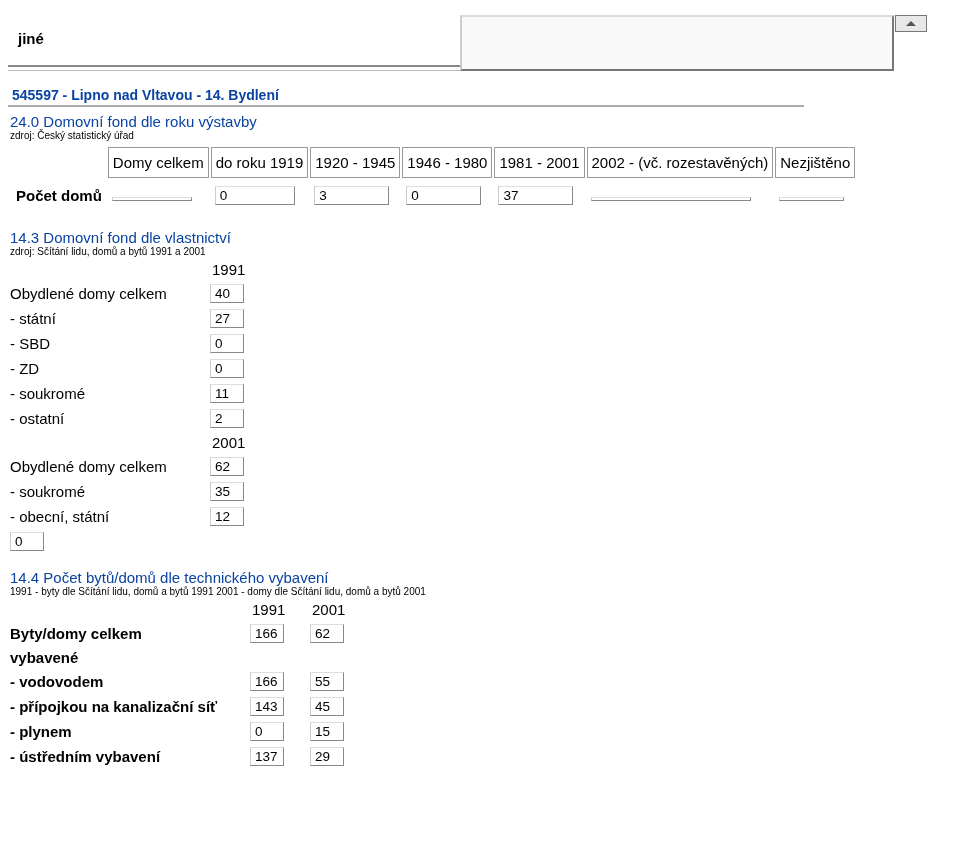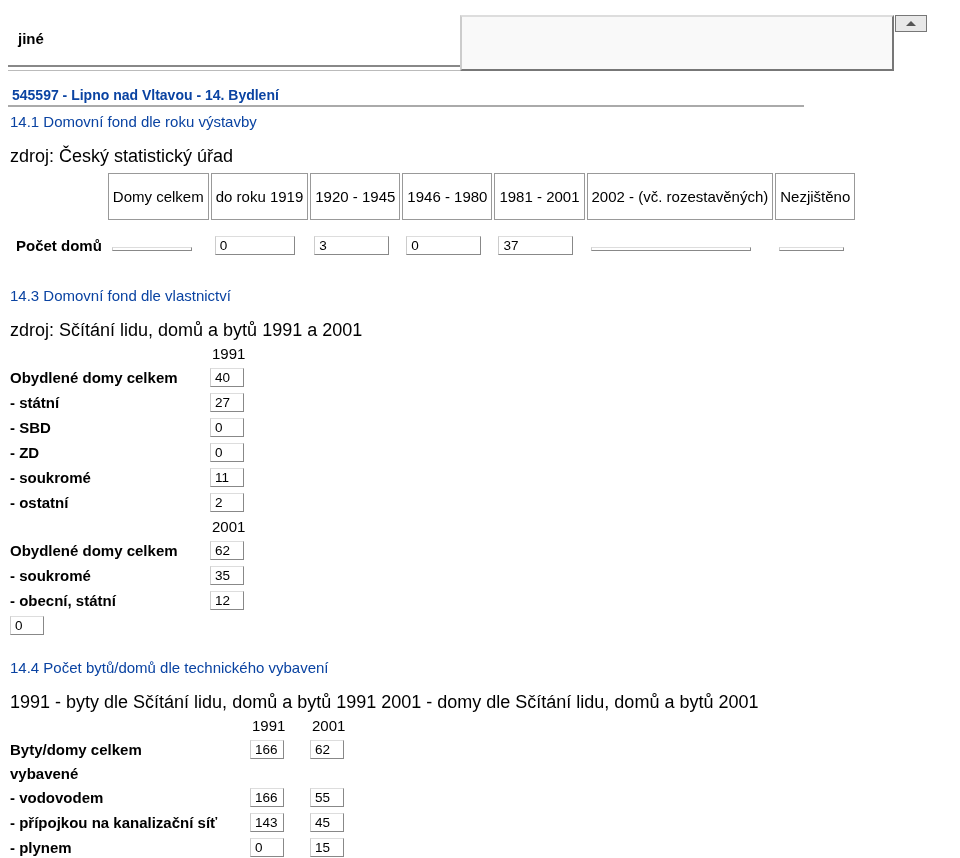--- a/index.html
+++ b/index.html
@@ -65,29 +65,29 @@
     color: #0a43a2;
     border-bottom: 2px solid #aaa;
   }
   .subhead {
     color: #0a43a2;
     font-size: 15px;
     margin: 6px 0 0 10px;
   }
   .subsource {
     color: #000;
-    font-size: 18px;
-    margin: 16px 0 4px 10px;
+    font-size: 10px;
+    margin: 0 0 4px 10px;
   }
   table {
     border-collapse: separate;
     margin: 2px 0 0 10px;
   }
   td, th {
-    padding: 14px 4px;
+    padding: 6px 4px;
     font-size: 15px;
     vertical-align: middle;
   }
   th.col {
     border: 1.5px solid #999;
     background: #fff;
     font-weight: normal;
     white-space: nowrap;
   }
   td.rowlabel {
@@ -110,21 +110,21 @@
     grid-template-columns: 200px 60px;
     row-gap: 6px;
     align-items: center;
   }
   .grid3 .yearhdr {
     grid-column: 2;
     font-size: 15px;
     padding-left: 2px;
   }
   .grid3 .lbl {
-    font-weight: bold;
+    font-weight: normal;
   }
   .grid4 {
     margin: 4px 0 0 10px;
     display: grid;
     grid-template-columns: 240px 60px 60px;
     row-gap: 6px;
     align-items: center;
   }
   .grid4 .yearhdr {
     font-size: 15px;
@@ -146,21 +146,21 @@
   <div class="small-btn">
     <span></span>
   </div>
 
   <div class="section-label">jiné</div>
 
   <hr class="hr-double">
 
   <div class="title-inset">545597 - Lipno nad Vltavou - 14. Bydlení</div>
 
-  <div class="subhead">14.1 Domovní fond dle roku výstavby</div>
+  <div class="subhead">24.0 Domovní fond dle roku výstavby</div>
   <div class="subsource">zdroj: Český statistický úřad</div>
 
   <table>
     <tbody>
         <tr>
       <th></th>
       <th class="col">Domy celkem</th>
       <th class="col">do roku 1919</th>
       <th class="col">1920 - 1945</th>
       <th class="col">1946 - 1980</th>
@@ -204,21 +204,21 @@
       <div class="yearhdr">2001</div>
     <div class="lbl">Obydlené domy celkem</div>
     <div><span class="field">62</span></div>
     <div class="lbl">- soukromé</div>
     <div><span class="field">35</span></div>
     <div class="lbl">- obecní, státní</div>
     <div><span class="field">12</span></div>
     <div><span class="field">0</span></div>
   </div>
 
-  <div class="subhead" style="margin-top:24px">14.4 Počet bytů/domů dle technického vybavení</div>
+  <div class="subhead" style="margin-top:18px">14.4 Počet bytů/domů dle technického vybavení</div>
   <div class="subsource">1991 - byty dle Sčítání lidu, domů a bytů 1991 2001 - domy dle Sčítání lidu, domů a bytů 2001</div>
 
   <div class="grid4">
     <div></div>
     <div class="yearhdr">1991</div>
     <div class="yearhdr">2001</div>
 
     <div class="lbl">Byty/domy celkem</div>
     <div><span class="field">166</span></div>
     <div><span class="field">62</span></div>

